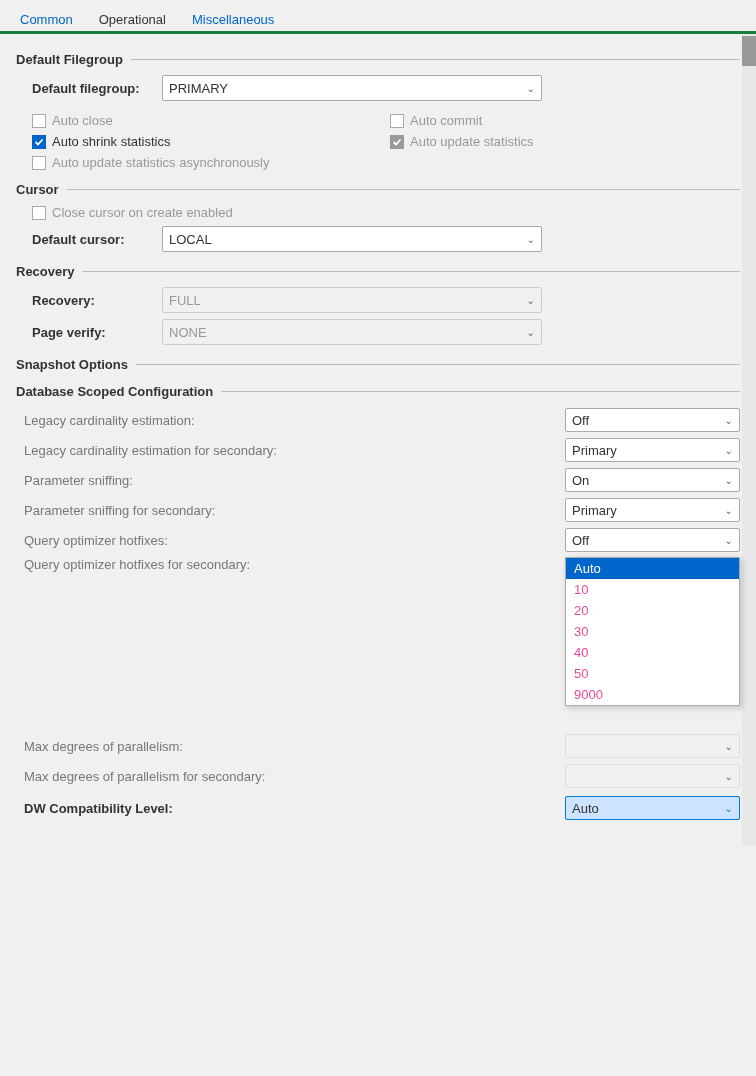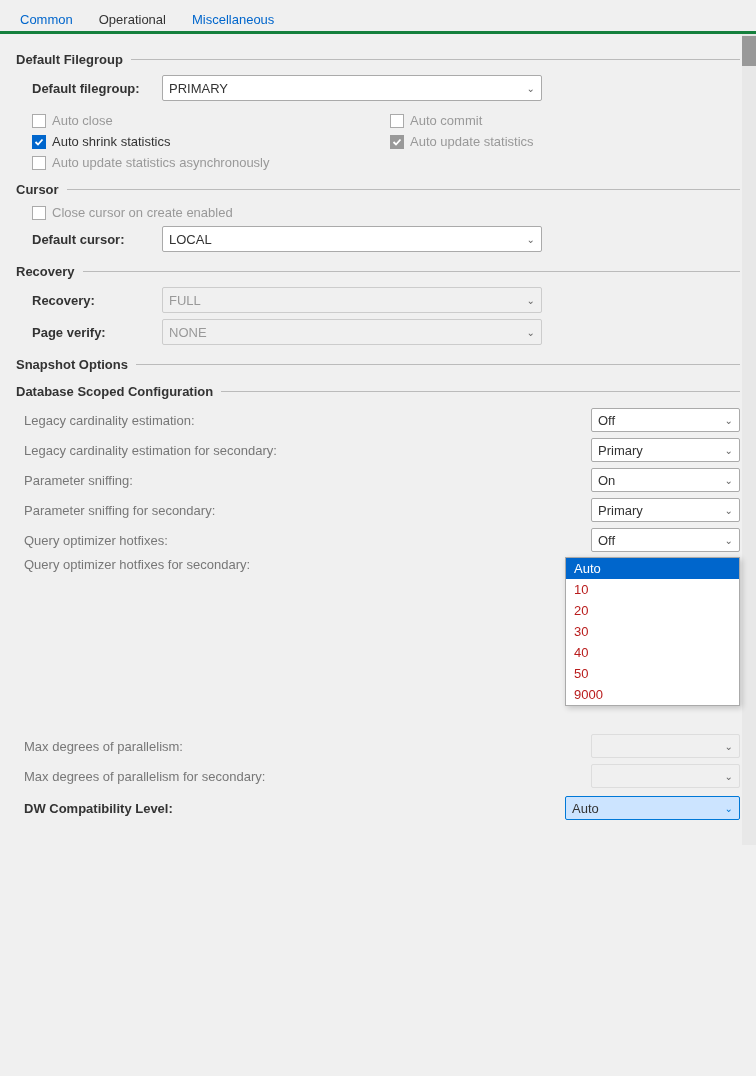--- a/index.html
+++ b/index.html
@@ -184,21 +184,21 @@
     }
 
     .config-label {
       font-size: 13px;
       color: #777;
       flex: 1;
       min-width: 240px;
     }
 
     .config-select {
-      width: 149px;
+      width: 175px;
       background: white;
       border: 1px solid #aaa;
       border-radius: 2px;
       padding: 2px 6px;
       font-size: 13px;
       display: flex;
       justify-content: space-between;
       align-items: center;
       cursor: pointer;
       height: 24px;
@@ -224,21 +224,21 @@
       background: white;
       border: 1px solid #aaa;
       z-index: 100;
       box-shadow: 2px 2px 6px rgba(0,0,0,0.2);
     }
 
     .dropdown-item {
       padding: 3px 8px;
       font-size: 13px;
       cursor: pointer;
-      color: #b91c1c;
+      color: #ec4899;
     }
 
     .dropdown-item.selected {
       background: #0066cc;
       color: white;
     }
 
     
     .dw-row {
       display: flex;

